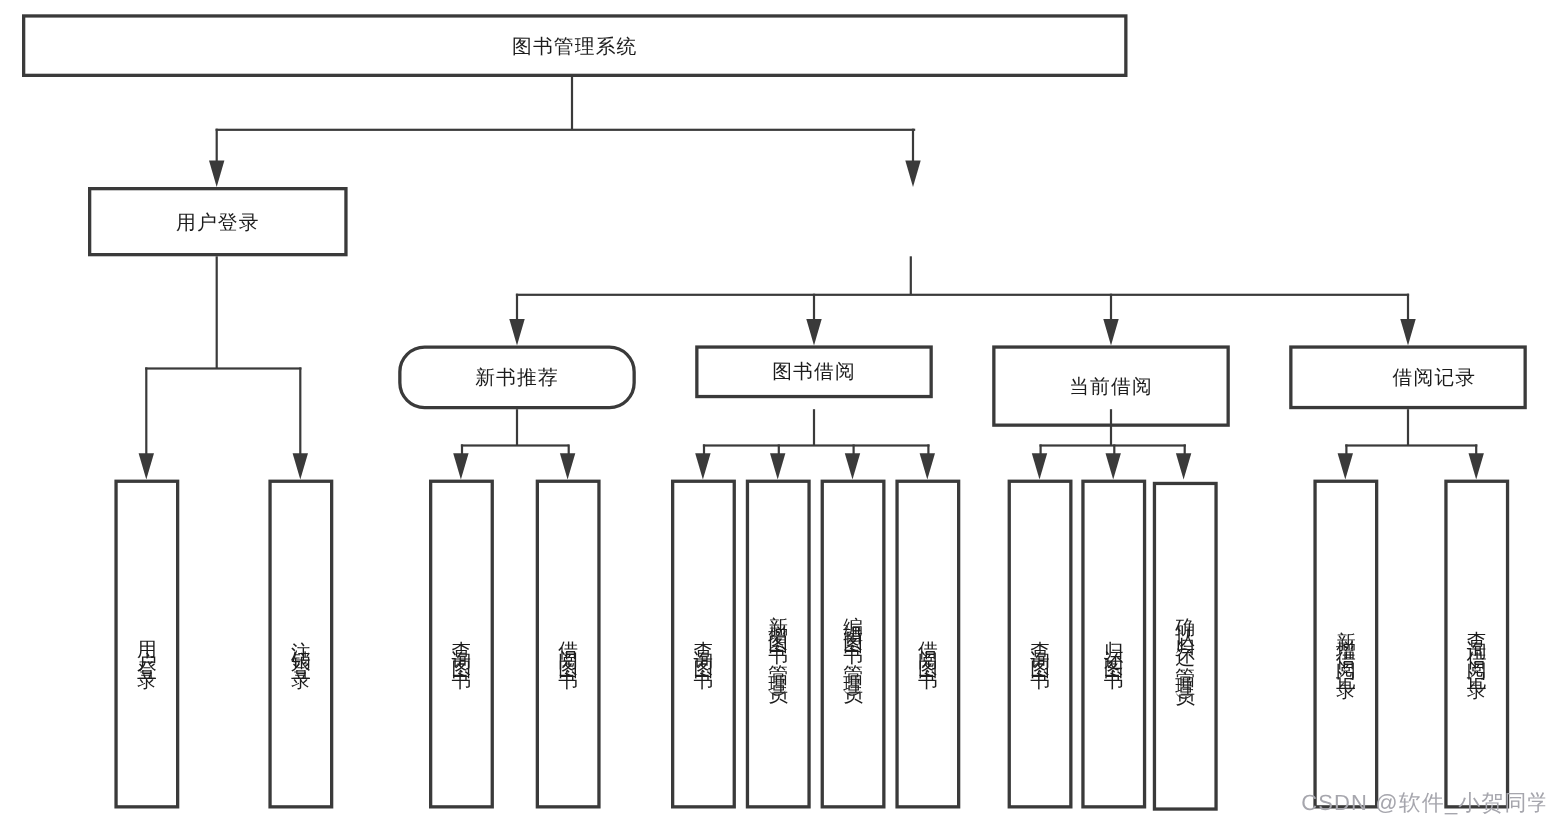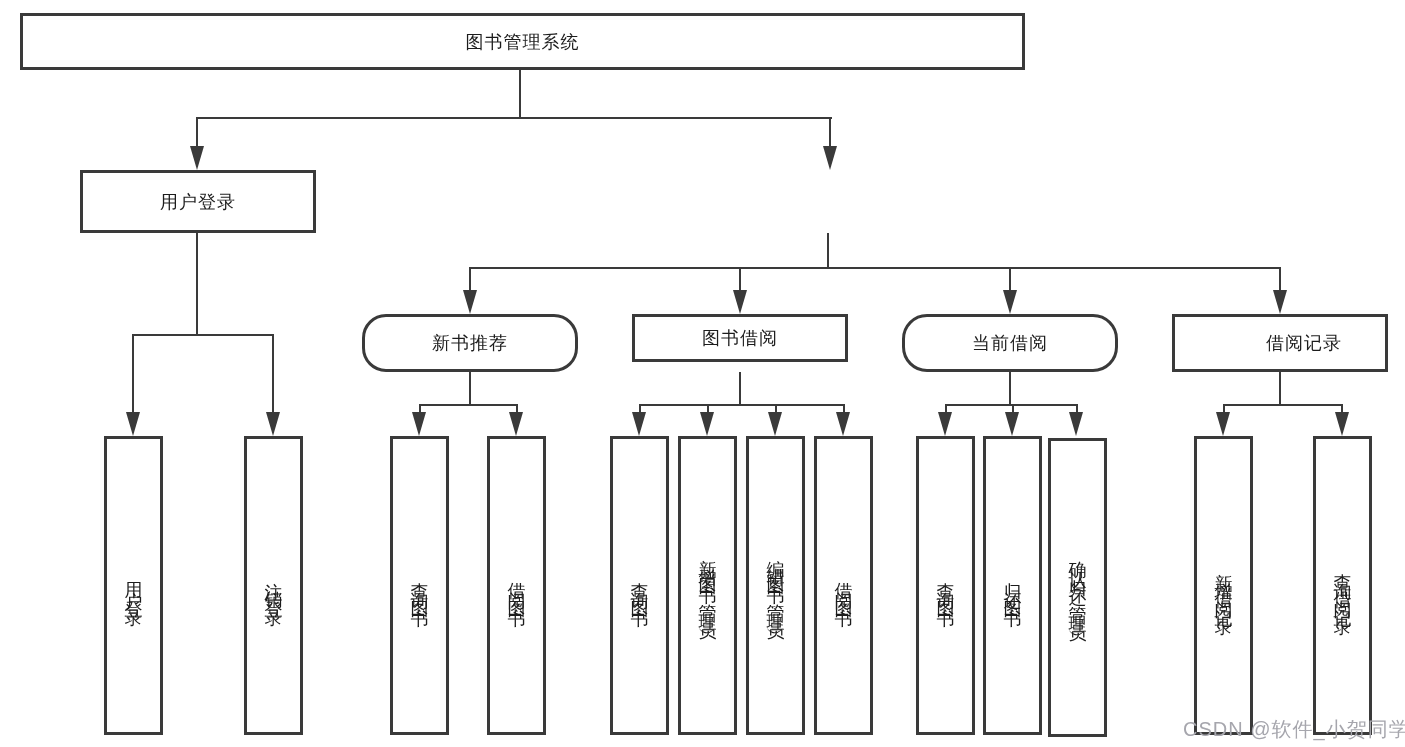--- a/index.html
+++ b/index.html
@@ -103,21 +103,21 @@
   <div class="arrow" style="left:733px;top:290px;"></div>
   <div class="arrow" style="left:1003px;top:290px;"></div>
   <div class="arrow" style="left:1273px;top:290px;"></div>
 
   <div class="box" style="left:362px;top:314px;width:216px;height:58px;border-radius:24px;">
     <span>新书推荐</span>
   </div>
   <div class="box" style="left:632px;top:314px;width:216px;height:48px;">
     <span>图书借阅</span>
   </div>
-  <div class="box" style="left:902px;top:314px;width:216px;height:58px;border-radius:25px;">
+  <div class="box" style="left:902px;top:314px;width:216px;height:74px;">
     <span>当前借阅</span>
   </div>
   <div class="box" style="left:1172px;top:314px;width:216px;height:58px;padding-left:48px;">
     <span>借阅记录</span>
   </div>
 
   <div class="vline" style="left:469px;top:372px;width:2px;height:33px;"></div>
   <div class="hline" style="left:419px;top:404px;width:98px;height:2px;"></div>
   <div class="vline" style="left:419px;top:404px;width:2px;height:10px;"></div>
   <div class="vline" style="left:516px;top:404px;width:2px;height:10px;"></div>

